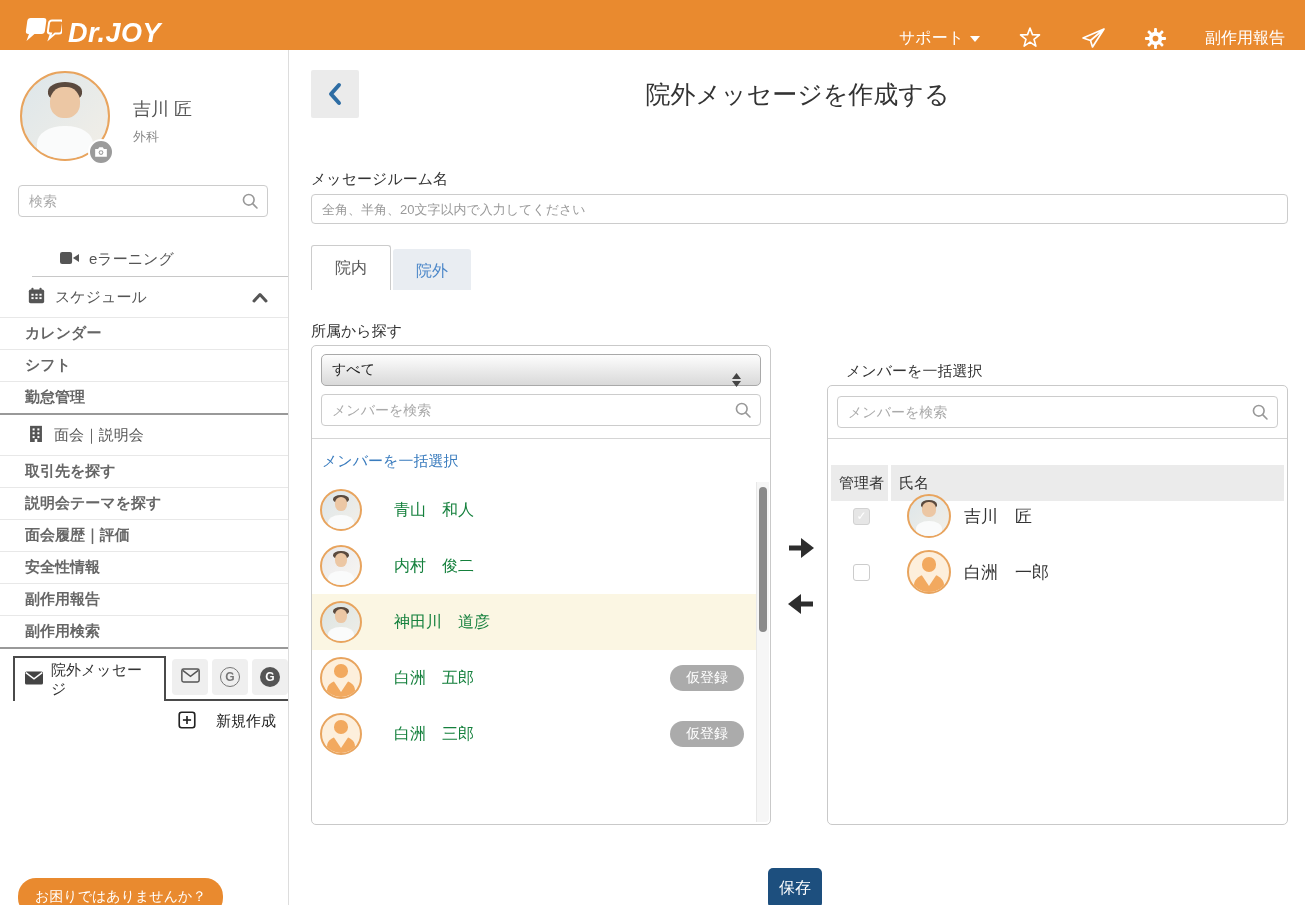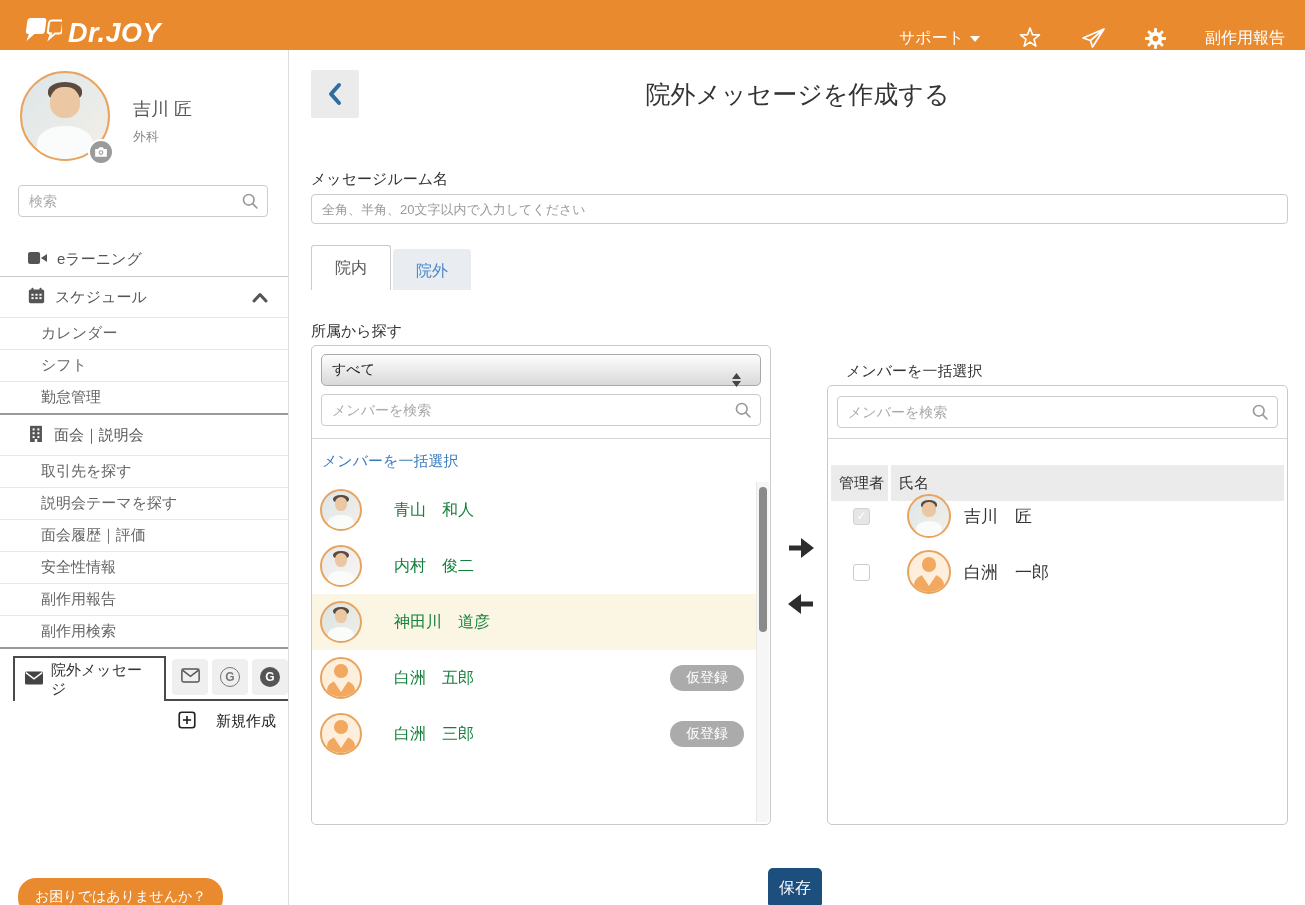--- a/index.html
+++ b/index.html
@@ -37,23 +37,23 @@
   .profile-texts { margin-left:23px; padding-top:26px; }
   .profile-name { font-size:18px; color:#555; }
   .profile-dept { font-size:13px; color:#888; margin-top:7px; }
   .search-wrap { position:absolute; left:18px; top:135px; width:250px; }
   .text-input { width:100%; height:32px; border:1px solid #ccc; border-radius:4px;
     padding:0 32px 0 10px; font-size:14px; color:#333; font-family:inherit; background:#fff; }
   .text-input::placeholder { color:#aaa; }
   .input-mag { position:absolute; right:9px; top:7px; pointer-events:none; }
   .menu { position:absolute; top:193px; left:0; width:100%; font-size:15px; color:#555; }
   .m-item { display:flex; align-items:center; gap:10px; padding-left:28px; cursor:pointer; }
-  .m-sub { padding-left:41px; color:#666; cursor:pointer; display:flex; align-items:center; }
+  .m-sub { padding-left:25px; color:#666; cursor:pointer; display:flex; align-items:center;font-weight:bold; }
   .h34{height:34px;} .h41{height:41px;} .h32{height:32px;} .h33{height:33px;}
-  .bb-md { border-bottom:1px solid #c8c8c8; }
+  .bb-md { border-bottom:1px solid #c8c8c8;margin-left:32px; }
   .bb-lt { border-bottom:1px solid #e8e8e8; }
   .bb-dk { border-bottom:2px solid #999; }
   .chev-right { margin-left:auto; margin-right:20px; }
   .msgtab-row { display:flex; align-items:flex-end; margin-top:7px; padding-left:13px; height:45px; }
   .msg-tab { display:flex; align-items:center; gap:8px; background:#fff; border:2px solid #4a4a4a; border-bottom:none;
     height:45px; padding:0 14px 0 10px; font-size:15px; color:#333; cursor:pointer; }
   .tabrow-rest { flex:1; display:flex; align-items:center; gap:4px; height:45px; padding-left:6px;
     border-bottom:2px solid #4a4a4a; }
   .mini-btn { width:36px; height:36px; background:#efefef; border-radius:4px; border:none;
     display:flex; align-items:center; justify-content:center; cursor:pointer; margin-bottom:2px; }

